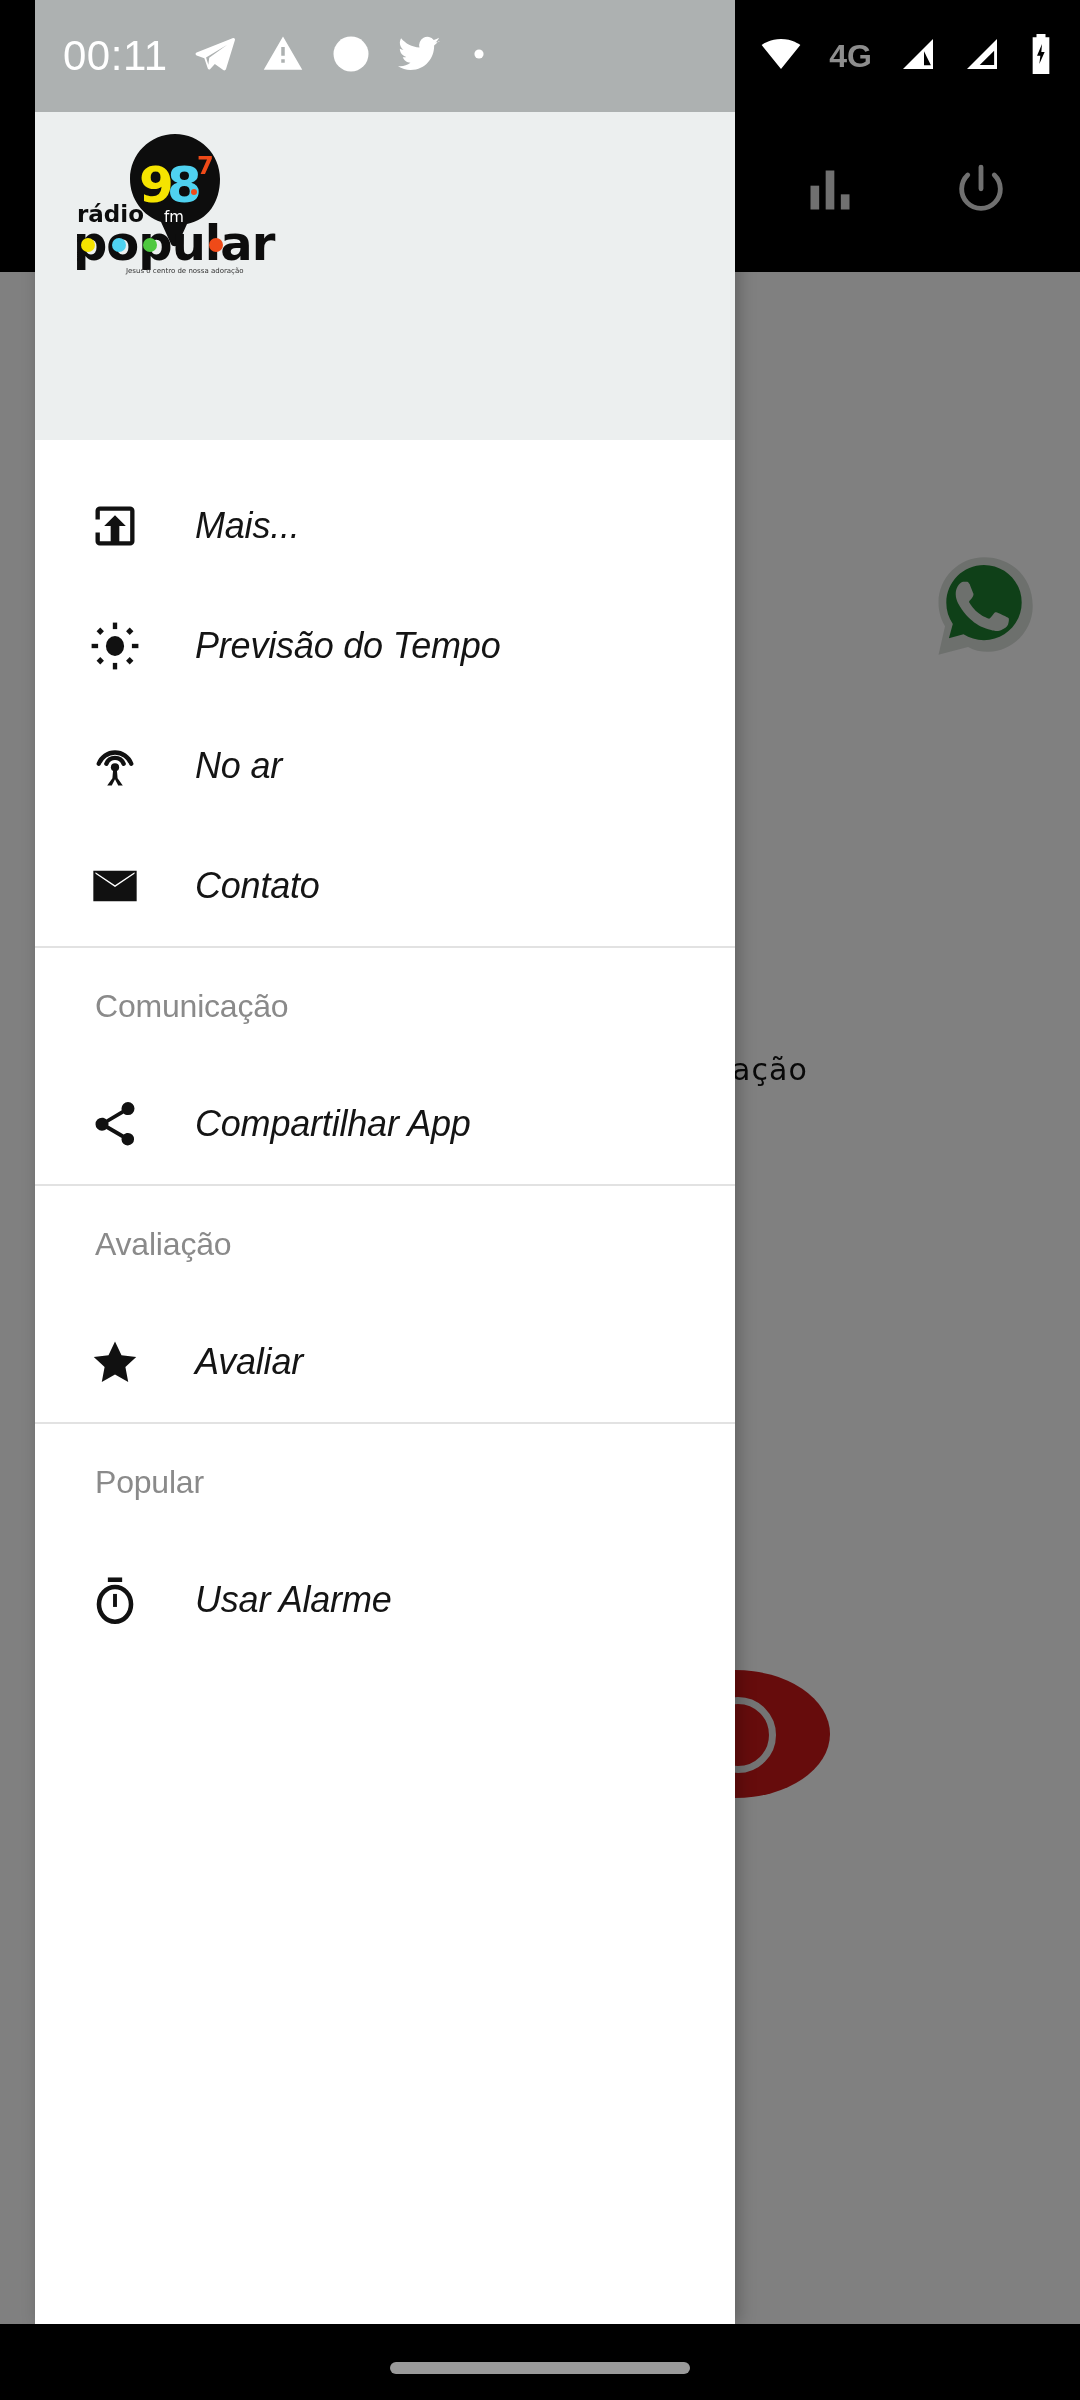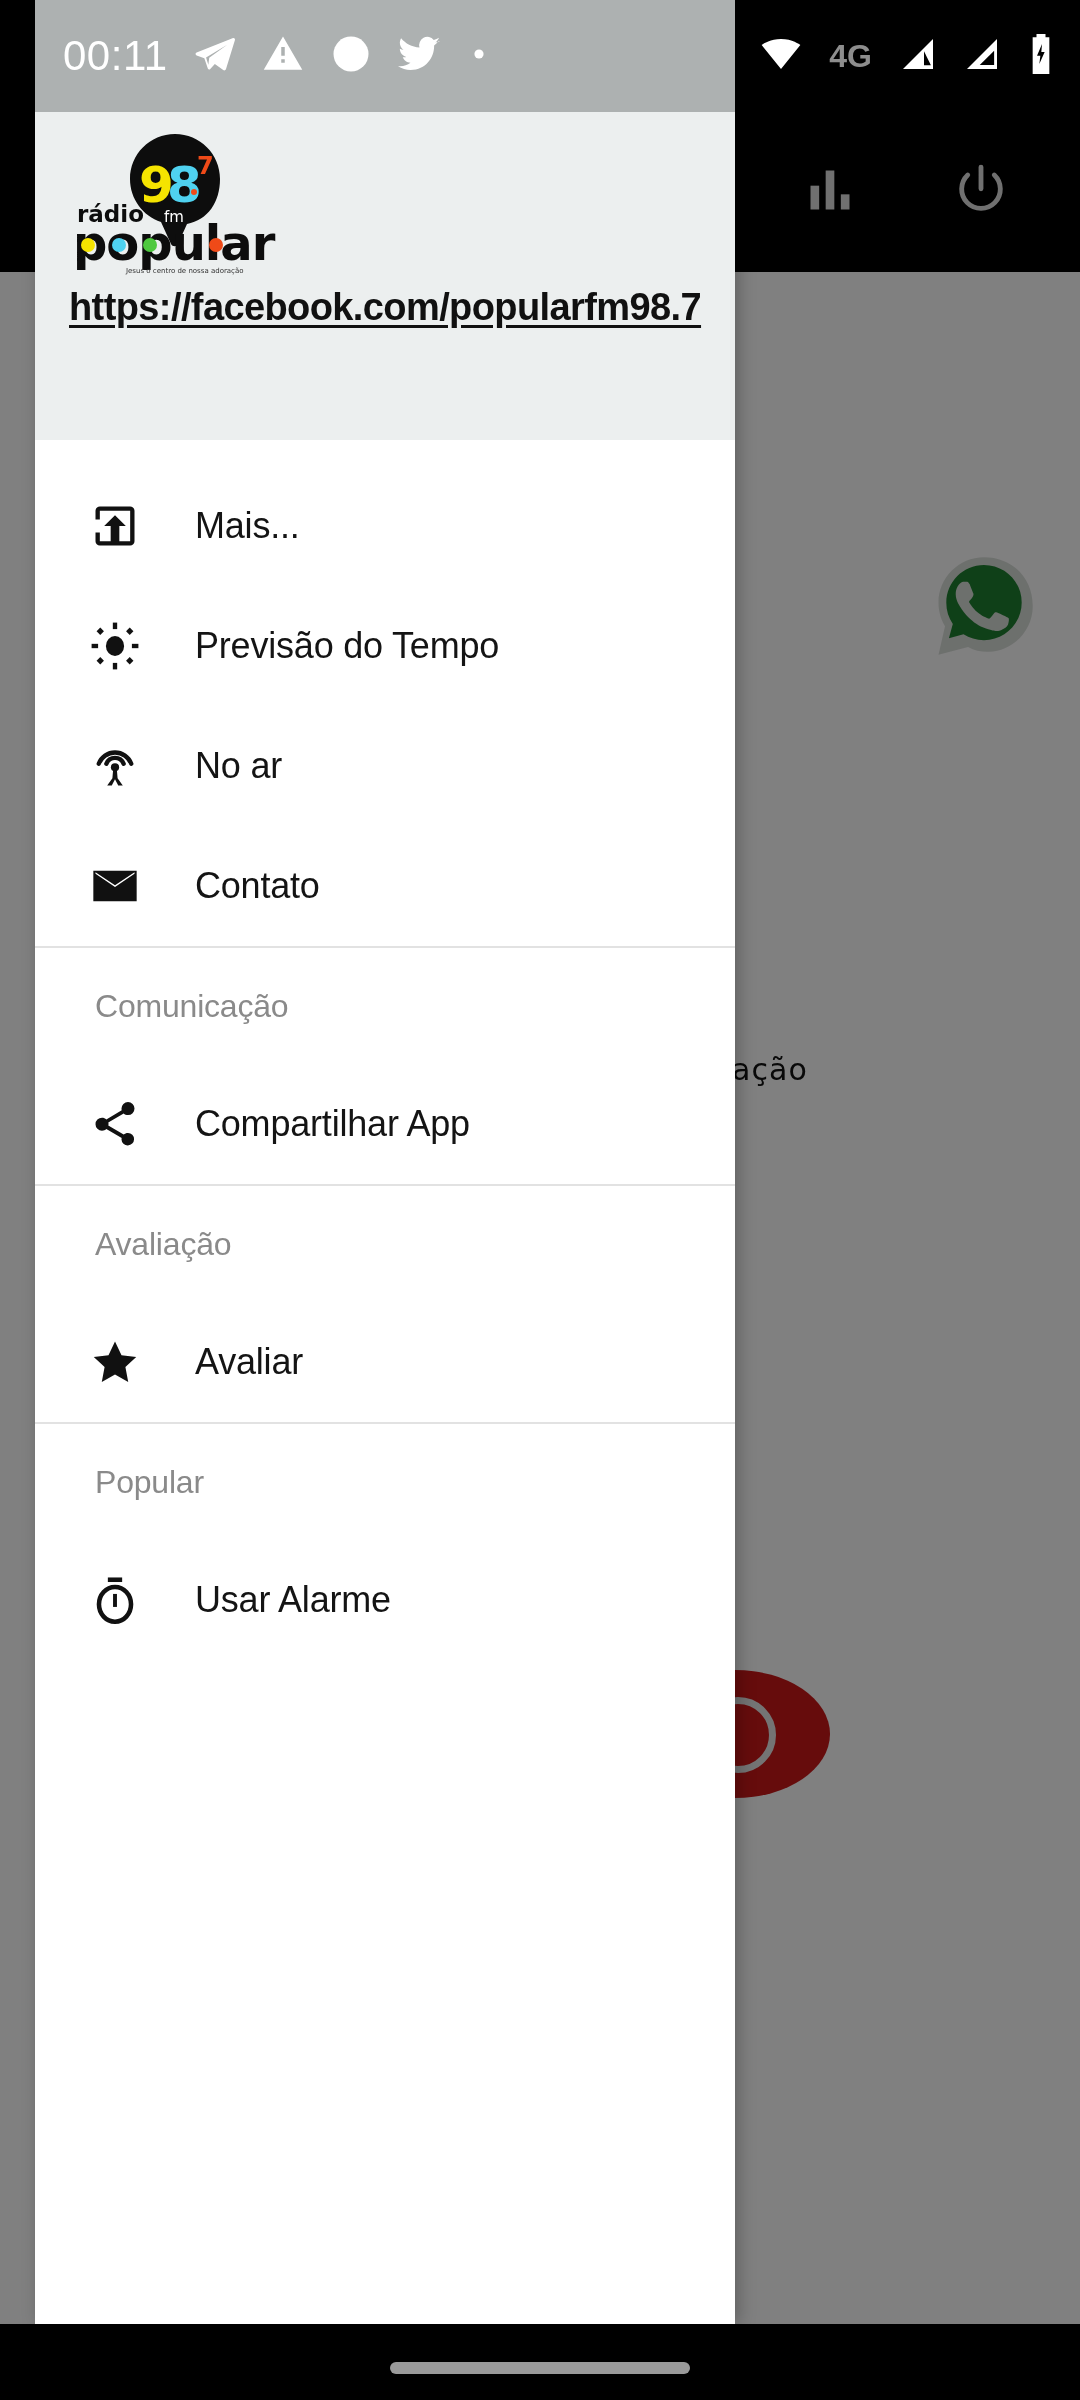--- a/index.html
+++ b/index.html
@@ -221,20 +221,21 @@
     align-items: center;
     justify-content: center;
     flex: 0 0 56px;
   }
   .menu-item .mi-label {
     margin-left: 52px;
     font-size: 36px;
     color: #141414;
     line-height: 1;
     letter-spacing: -0.2px;
+    font-style: italic;
   }
 
   .section-divider {
     height: 2px;
     background: #e2e2e2;
     width: 700px;
   }
   .section-title {
     font-size: 32px;
     color: #8a8a8a;
@@ -381,21 +382,20 @@
           <text x="6" y="92" font-family="DejaVu Sans, sans-serif" font-size="23" font-weight="bold" fill="#0d0d0d">rádio</text>
 
           <text x="2" y="130" font-family="DejaVu Sans, sans-serif" font-size="48" font-weight="bold" fill="#0d0d0d" letter-spacing="-1">popular</text>
           <circle cx="17" cy="115" r="7" fill="#f5e400"></circle>
           <circle cx="48" cy="115" r="7" fill="#4fd2f0"></circle>
           <circle cx="79" cy="115" r="7" fill="#4fc93f"></circle>
           <circle cx="145" cy="115" r="7" fill="#ef4a18"></circle>
           <text x="55" y="143" font-family="DejaVu Sans, sans-serif" font-size="7" fill="#333">Jesus o centro de nossa adoração</text>
         </svg>
       </div>
-      <div><a id="header-link" href="#">https://facebook.com/popularfm98.7</a></div>
     </div>
 
     <div class="spacer-top"></div>
 
     <div class="menu-list">
 
       <div class="menu-item">
         <span class="mi-icon">
           <svg viewBox="0 0 24 24" width="52" height="52">
               <path fill="#111" d="M19 3H5c-1.1 0-2 .9-2 2v4h2V5h14v14H5v-4H3v4c0 1.1.9 2 2 2h14c1.1 0 2-.9 2-2V5c0-1.1-.9-2-2-2z"></path>

